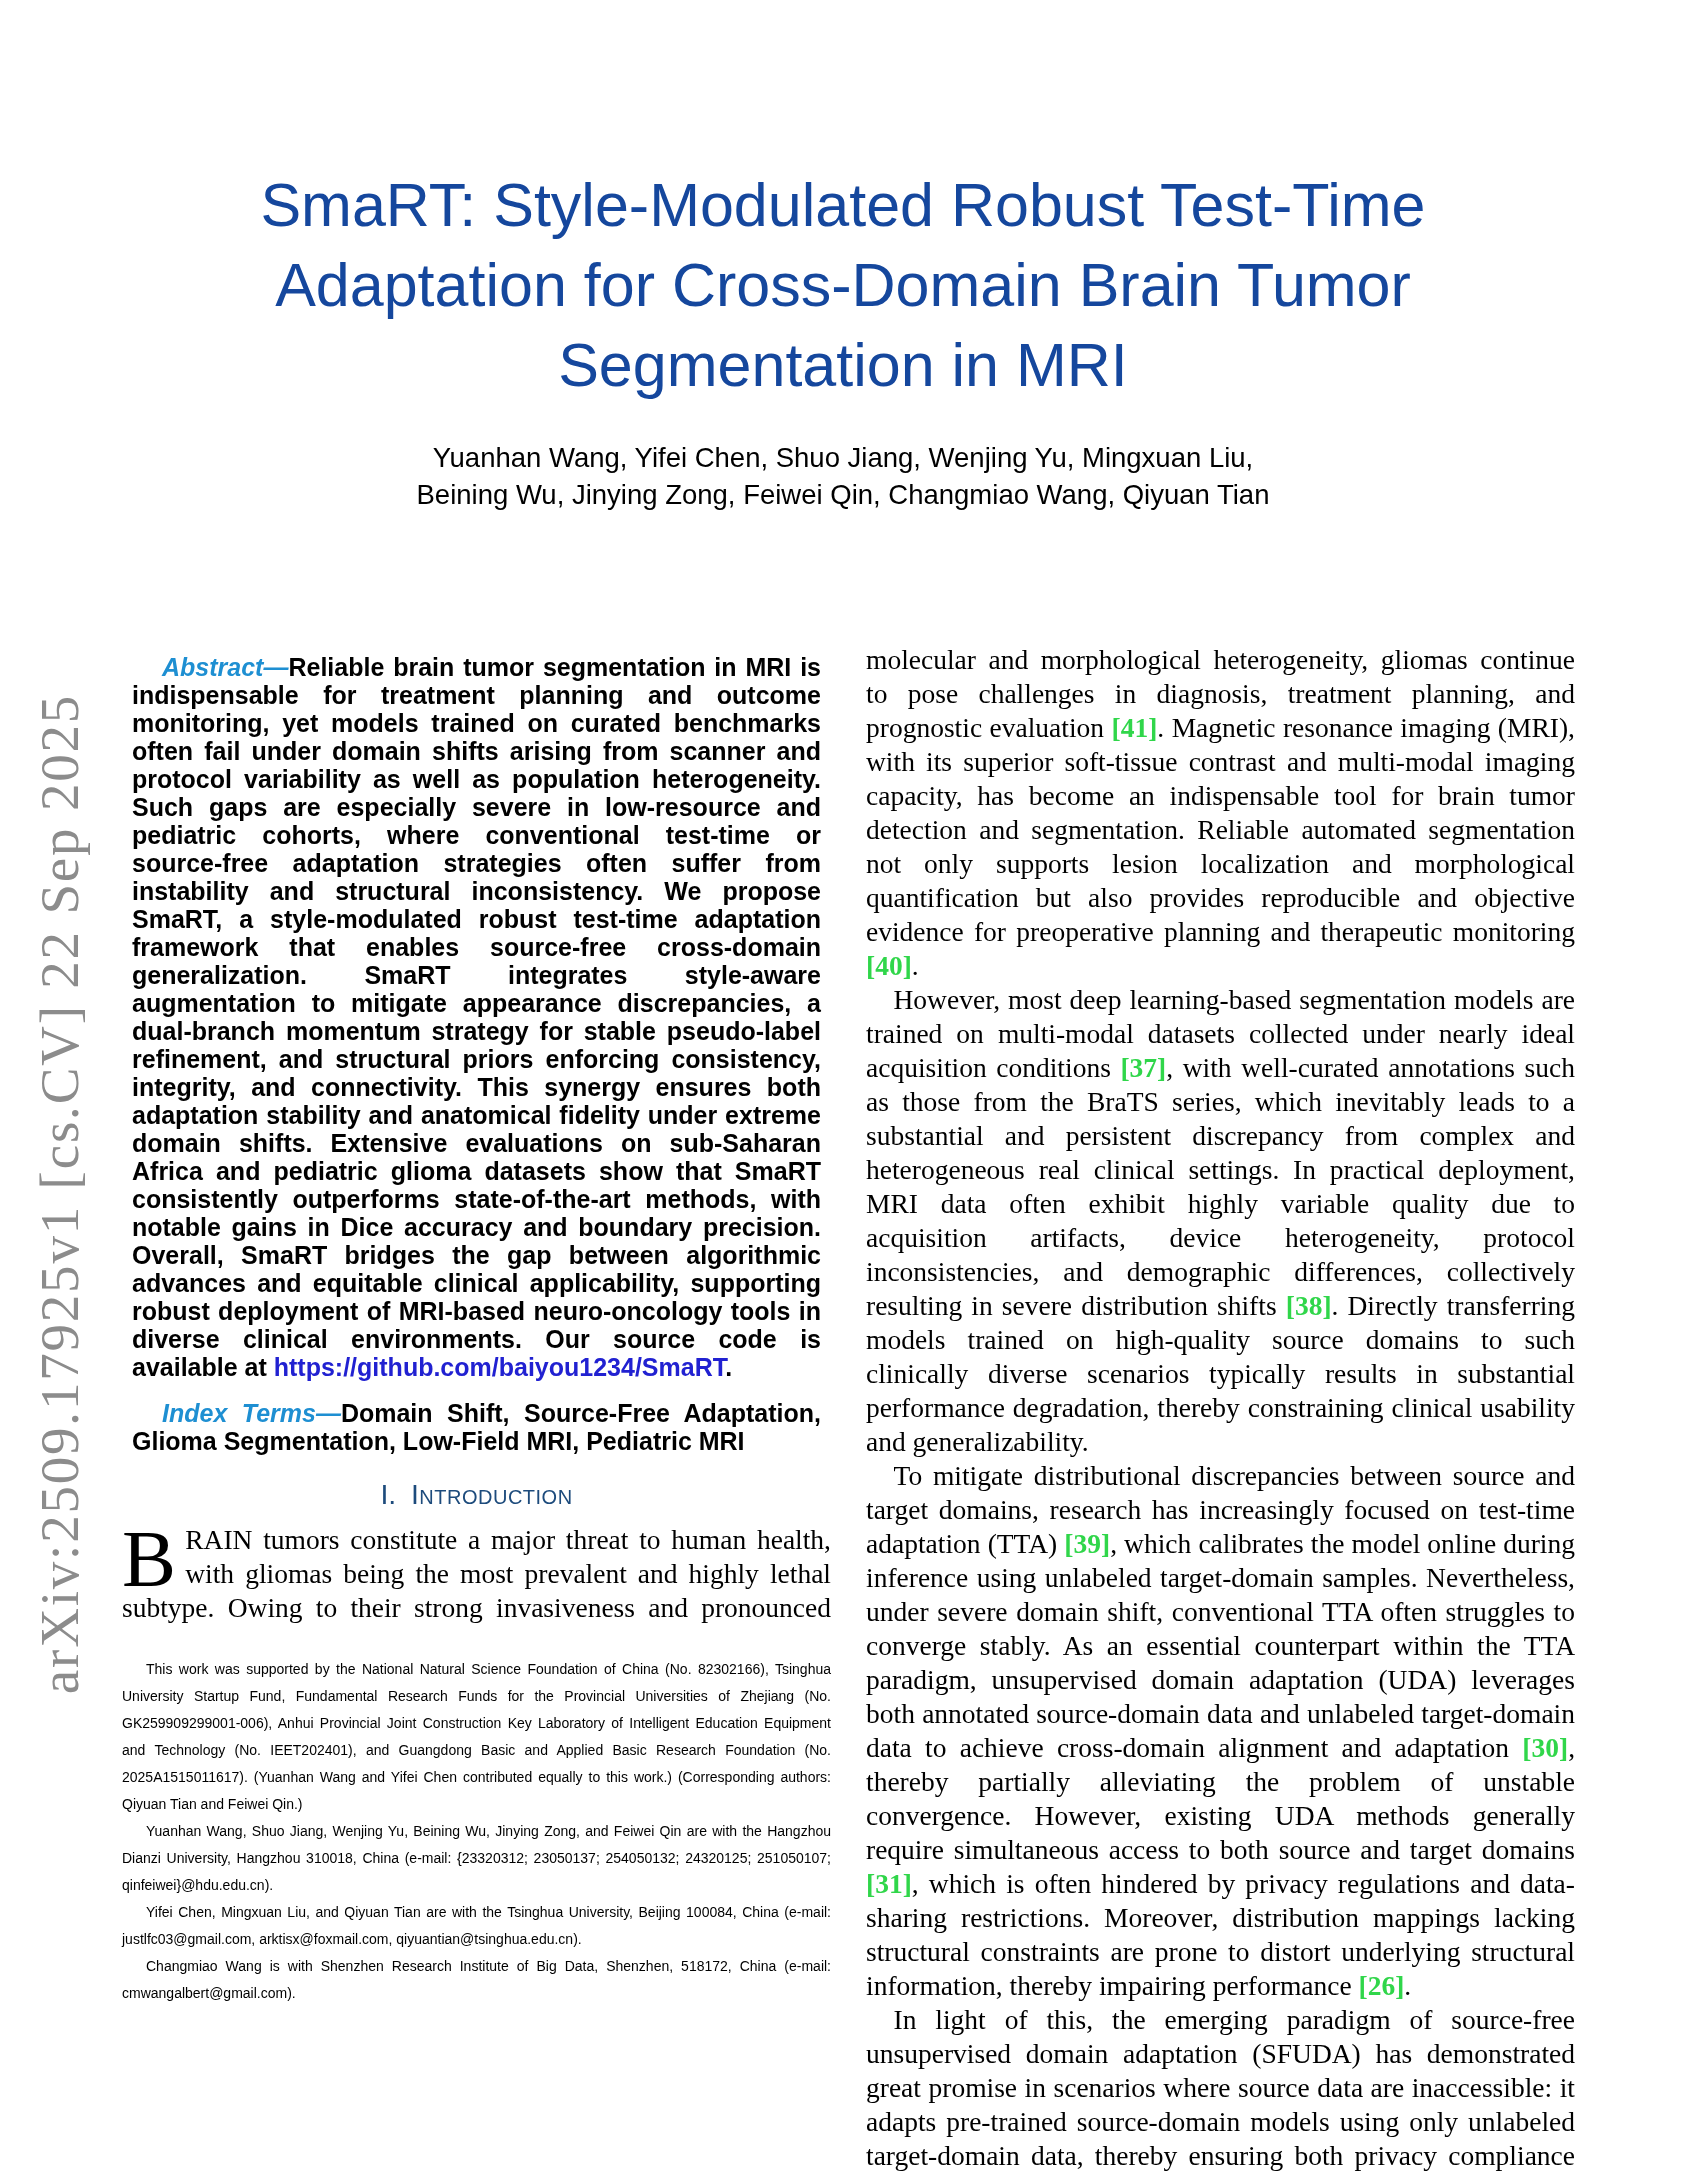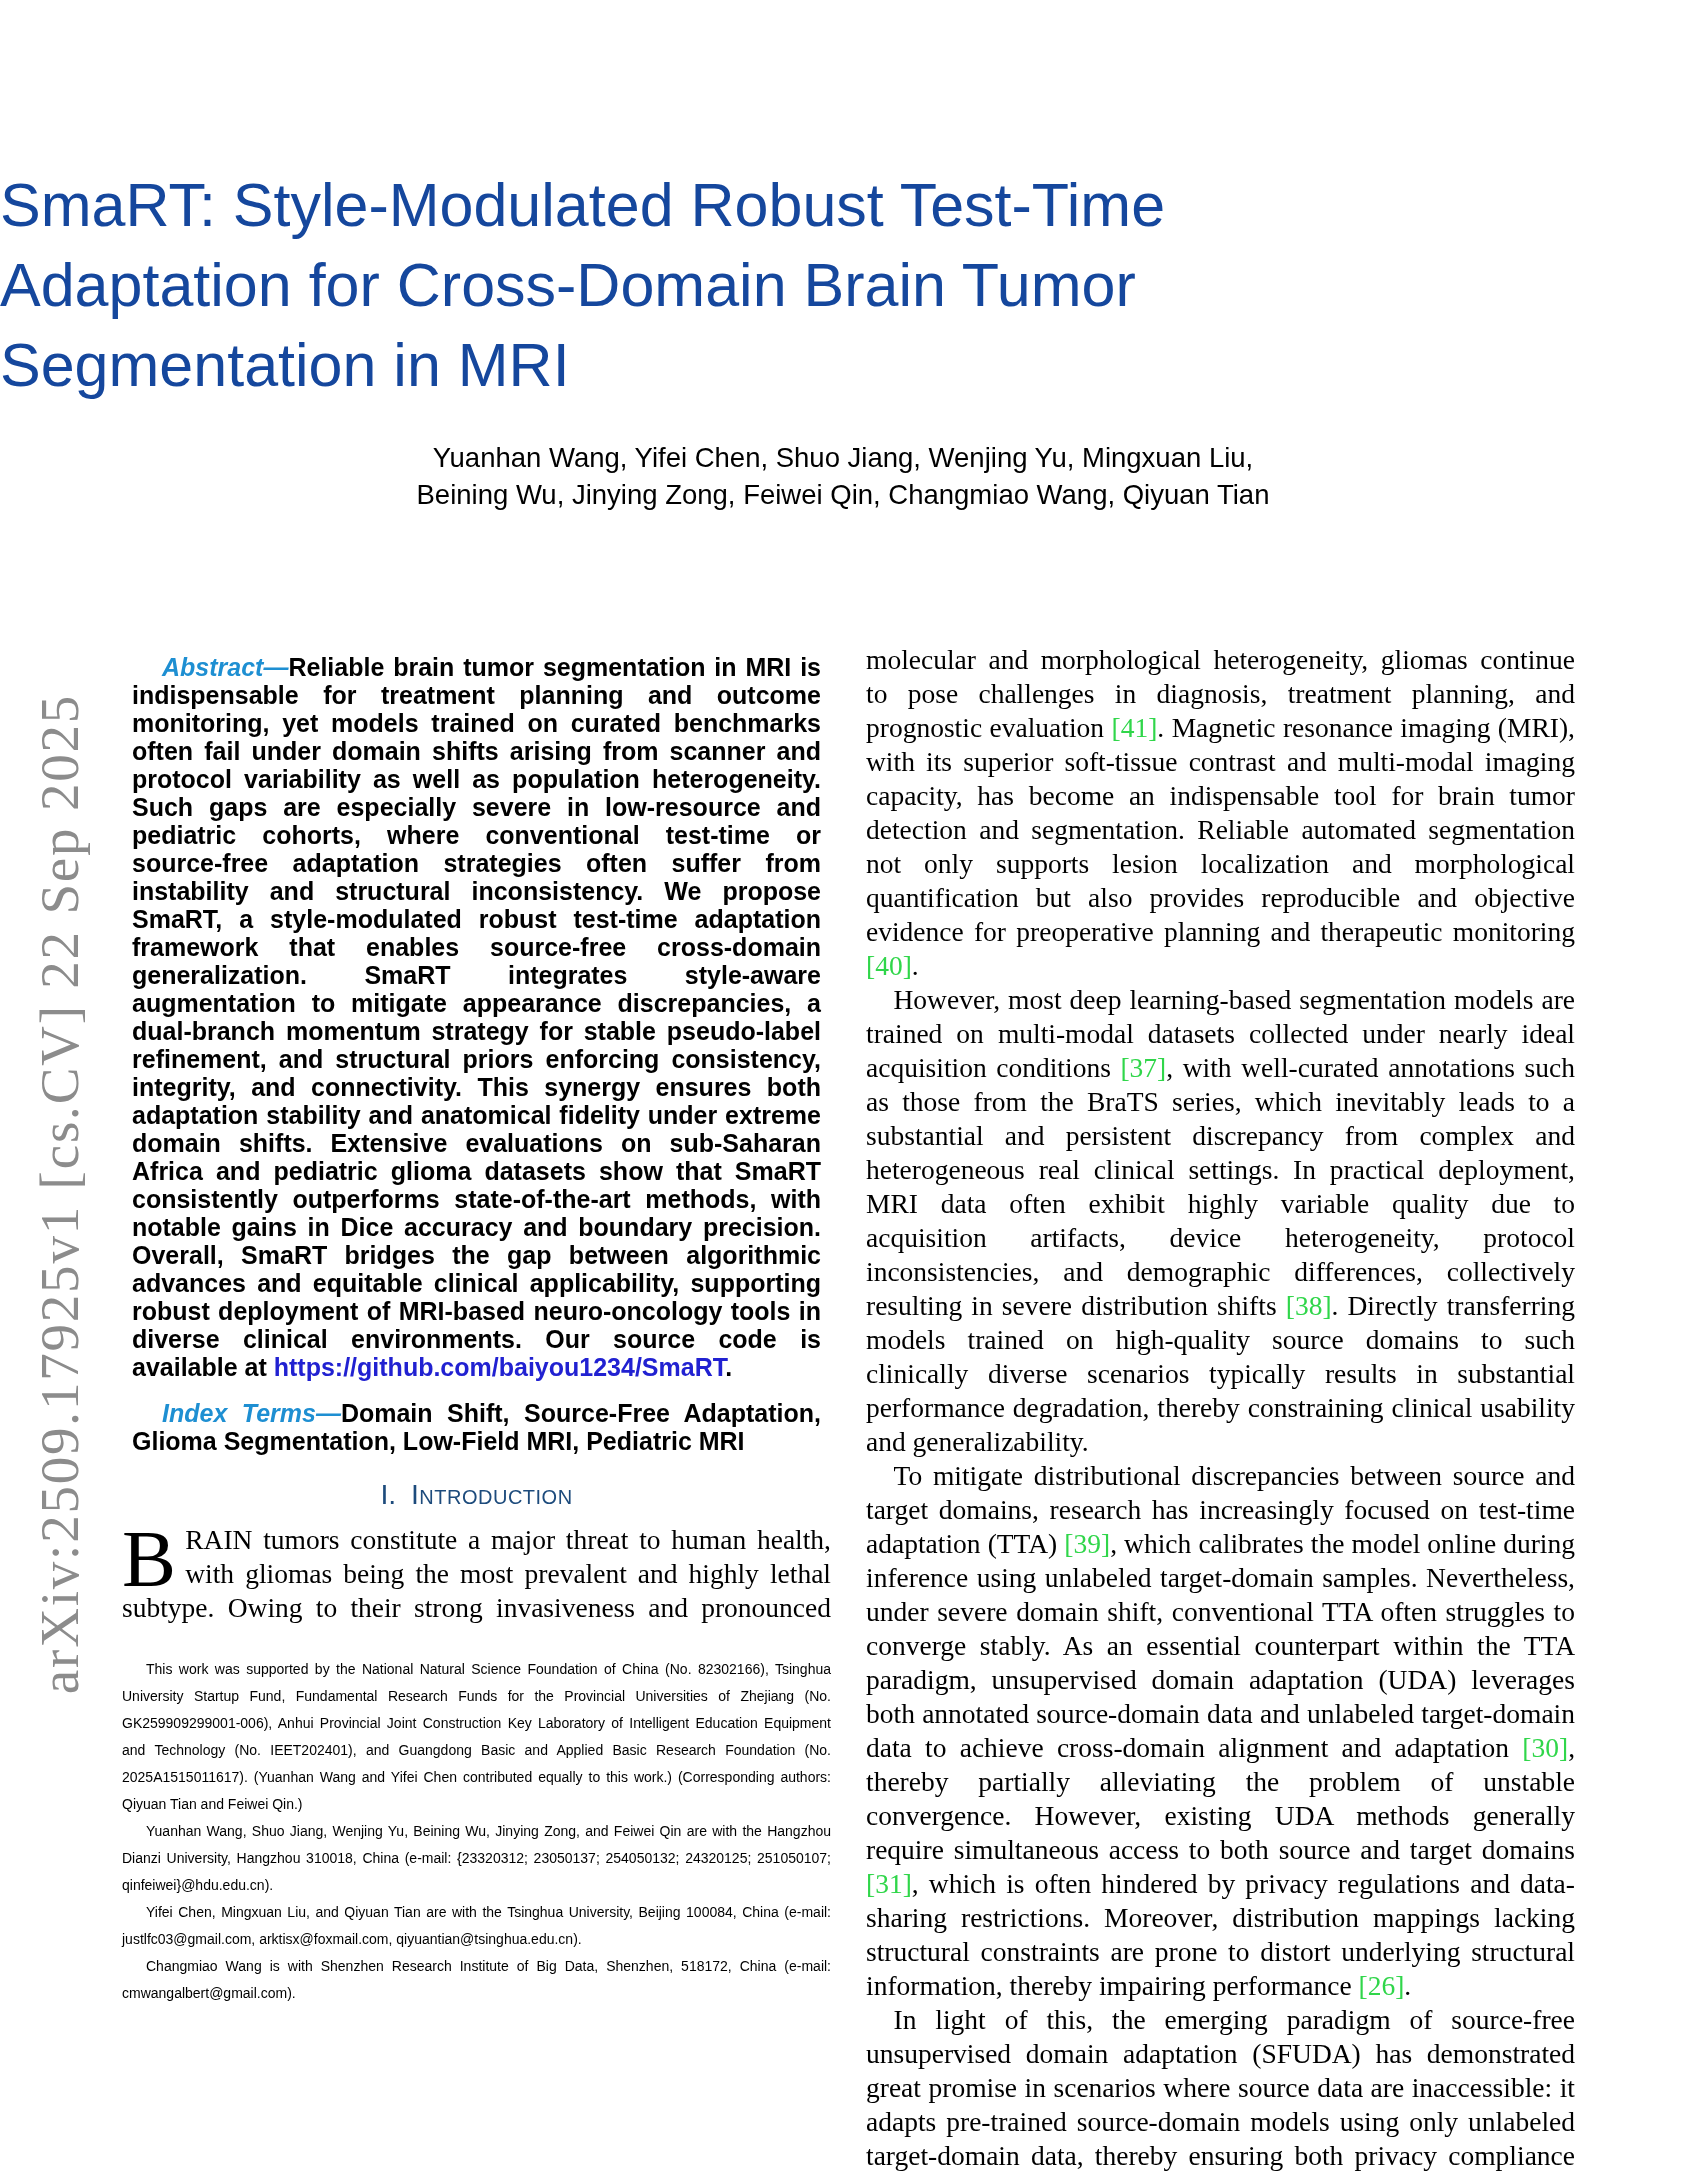--- a/index.html
+++ b/index.html
@@ -22,21 +22,21 @@
     font-size: 55px;
     letter-spacing: 1.8px;
     white-space: nowrap;
     color: var(--watermark-gray, #8c8c8c);
   }
   .title-block {
     position: absolute;
     top: 165px;
     left: 0;
     width: 100%;
-    text-align: left;
+    text-align: center;
     font-family: "Liberation Sans", sans-serif;
     font-size: 61px;
     line-height: 80px;
     font-weight: 400;
     color: var(--title-blue, #15479d);
   }
   .authors-block {
     position: absolute;
     top: 439px;
     left: 0;
@@ -117,21 +117,21 @@
 
   .body-par {
     font-family: "Liberation Serif", serif;
     font-size: 27.5px;
     line-height: 34px;
     text-align: justify;
     margin: 0;
   }
   .body-par + .body-par { text-indent: 27.5px; }
   .body-par.cont-next { text-align-last: justify; }
-  .cite { color: var(--citation-green, #30d64a); }
+  .cite { color: var(--citation-green, #30d64a); font-weight: bold; }
 </style>
 </head>
 <body>
 
 <div class="page">
 
   <div class="watermark">arXiv:2509.17925v1  [cs.CV]  22 Sep 2025</div>
 
   <div class="title-block">
     <div>SmaRT: Style-Modulated Robust Test-Time</div>

